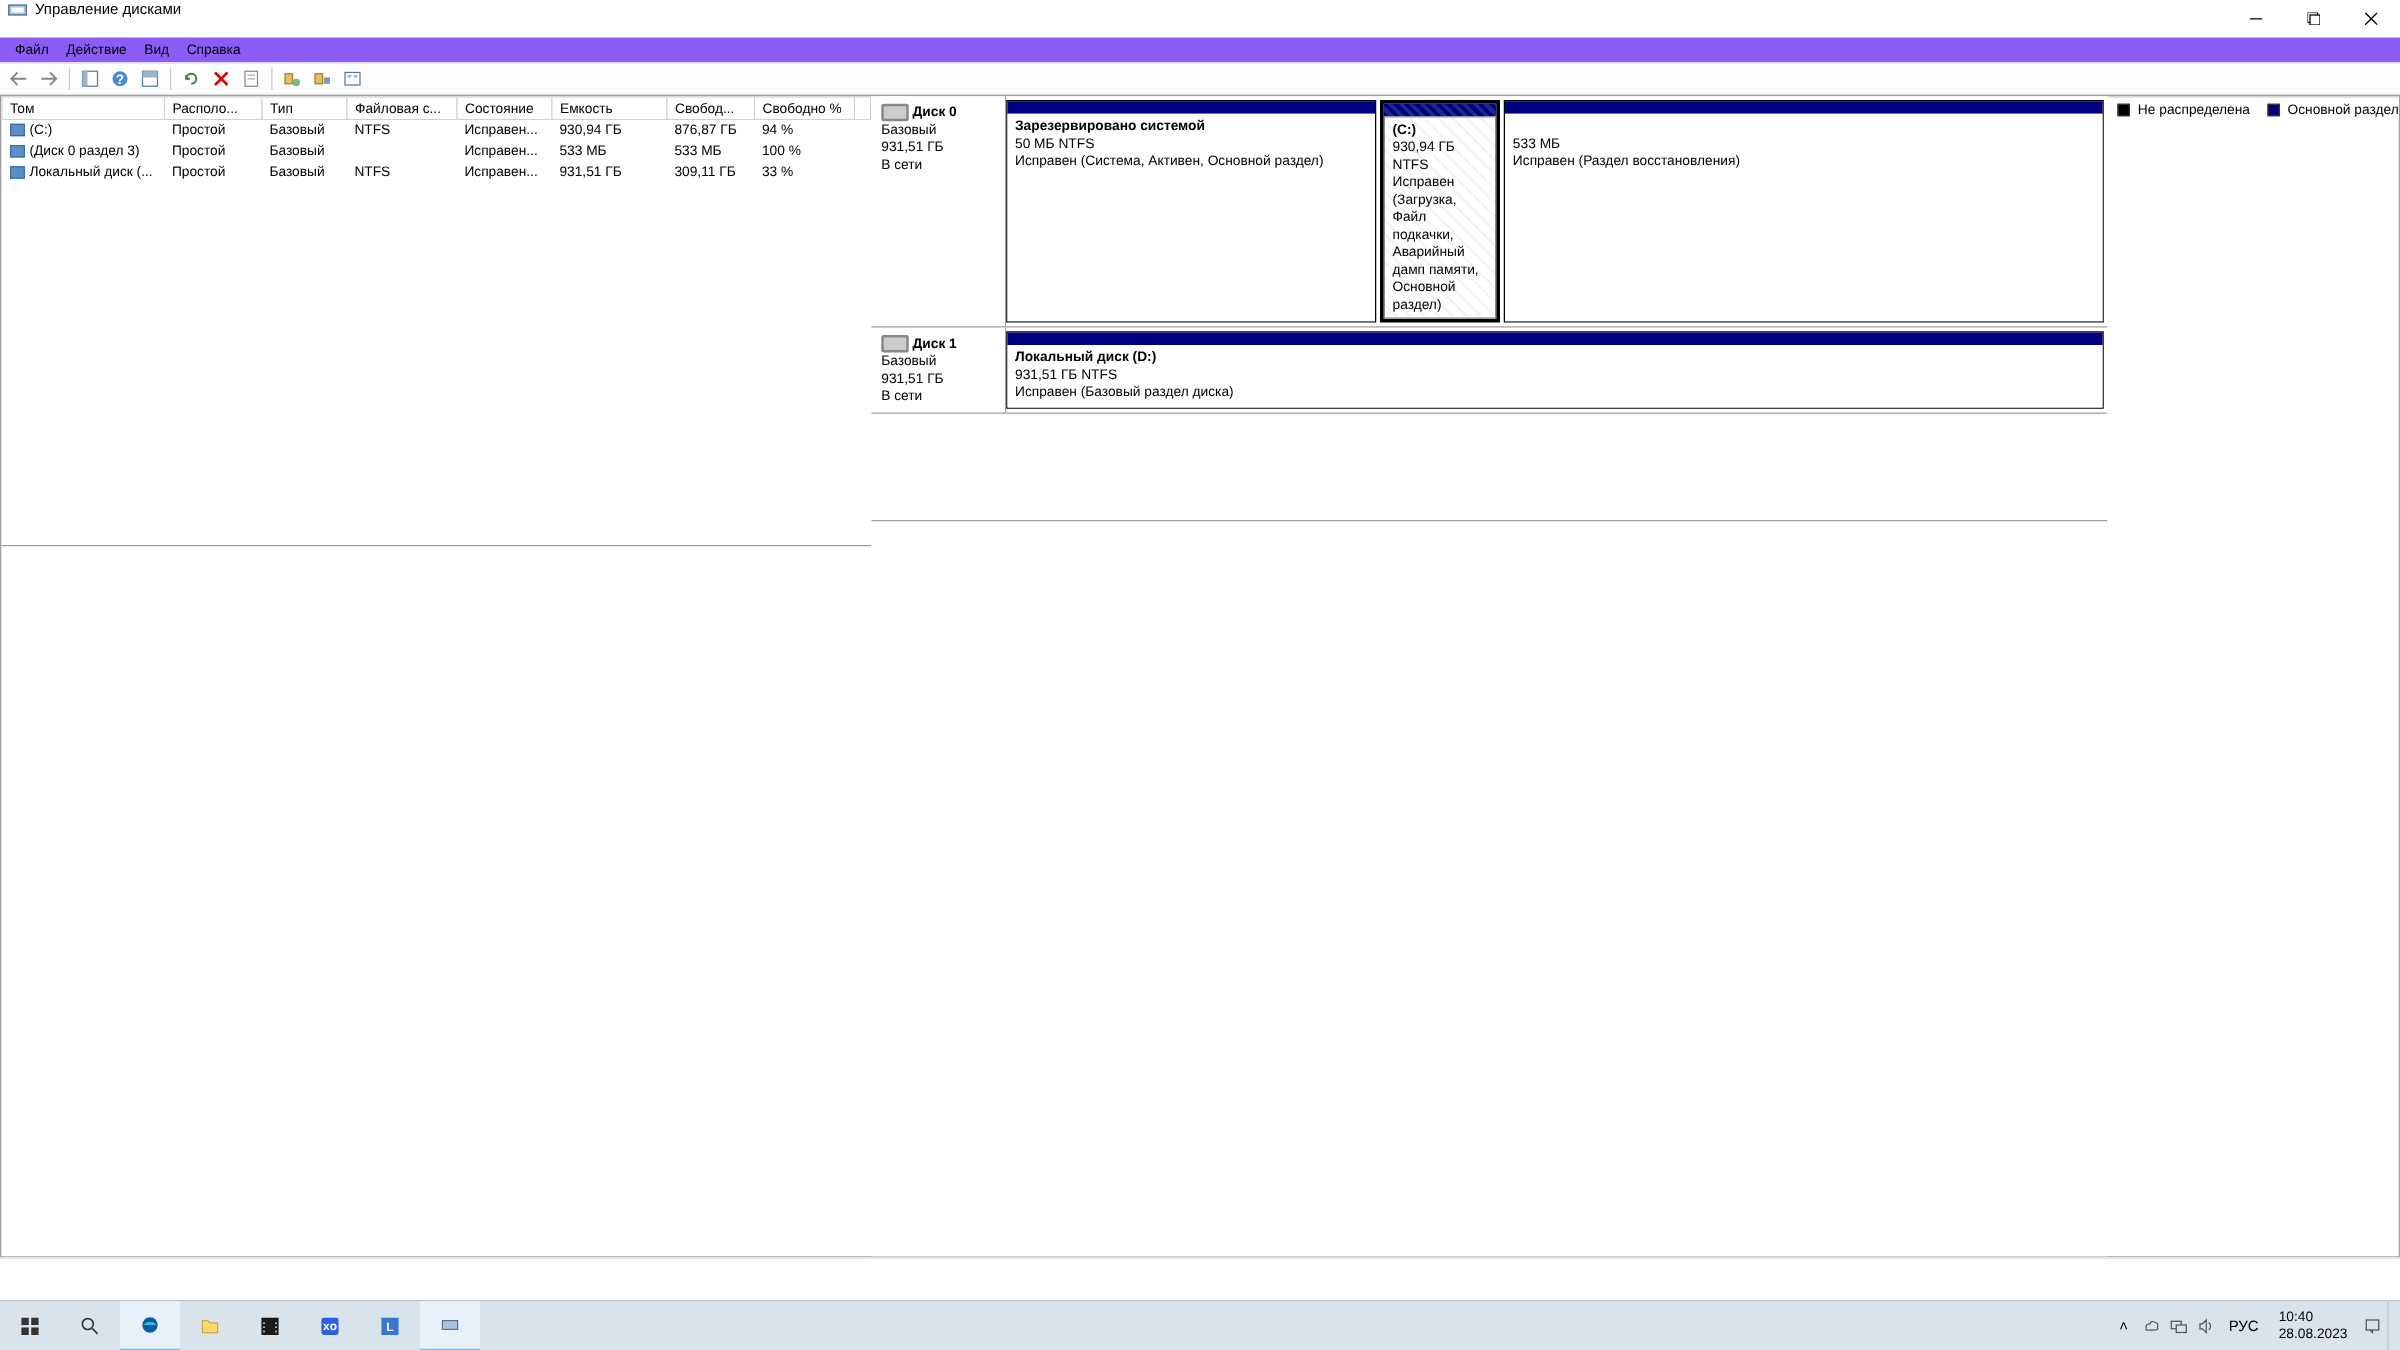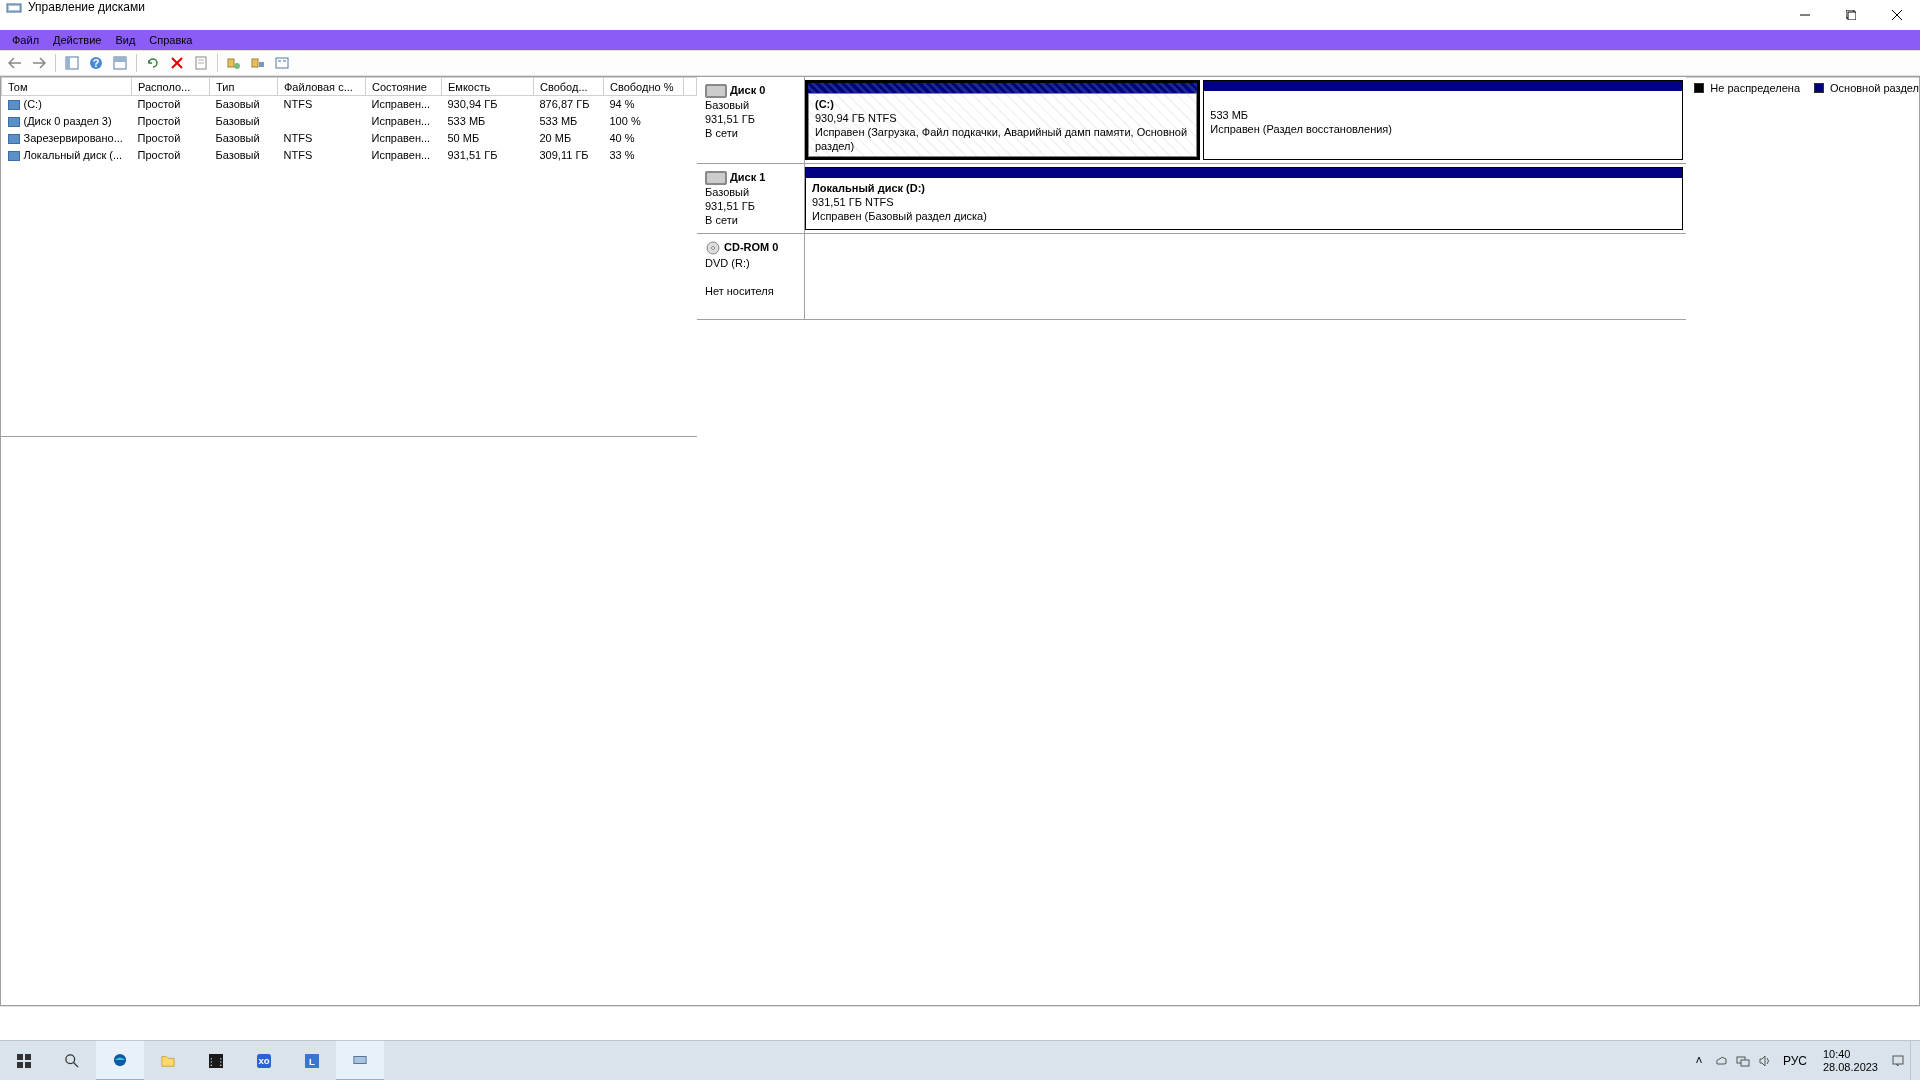--- a/index.html
+++ b/index.html
@@ -190,31 +190,20 @@
             <td>Простой</td>
             <td>Базовый</td>
             <td></td>
             <td>Исправен...</td>
             <td>533 МБ</td>
             <td>533 МБ</td>
             <td>100 %</td>
             <td></td>
           </tr>
           <tr>
-            <td><span class="vol-icon"></span>Зарезервировано...</td>
-            <td>Простой</td>
-            <td>Базовый</td>
-            <td>NTFS</td>
-            <td>Исправен...</td>
-            <td>50 МБ</td>
-            <td>20 МБ</td>
-            <td>40 %</td>
-            <td></td>
-          </tr>
-          <tr>
             <td><span class="vol-icon"></span>Локальный диск (...</td>
             <td>Простой</td>
             <td>Базовый</td>
             <td>NTFS</td>
             <td>Исправен...</td>
             <td>931,51 ГБ</td>
             <td>309,11 ГБ</td>
             <td>33 %</td>
             <td></td>
           </tr>
@@ -225,20 +214,28 @@
   <div class="disk-panel">
 
     <div class="disk-row">
       <div class="disk-info">
         <span class="disk-icon"></span><b>Диск 0</b><br>
         <span>Базовый</span><br>
         <span>931,51 ГБ</span><br>
         <span>В сети</span>
       </div>
       <div class="partitions">
+        <div class="partition" style="flex:0 0 296px">
+          <div class="part-header"></div>
+          <div class="part-body">
+            <b>Зарезервировано системой</b><br>
+            <span>50 МБ NTFS</span><br>
+            <span>Исправен (Система, Активен, Основной раздел)</span>
+          </div>
+        </div>
         <div class="partition" style="flex:1;border:3px solid #000;position:relative">
           <div class="part-header hatched"></div>
           <div class="part-body hatched" style="border:1px solid #888">
             <b>(C:)</b><br>
             <span>930,94 ГБ NTFS</span><br>
             <span>Исправен (Загрузка, Файл подкачки, Аварийный дамп памяти, Основной раздел)</span>
           </div>
         </div>
         <div class="partition" style="flex:0 0 480px">
           <div class="part-header"></div>
@@ -264,28 +261,20 @@
           <div class="part-body">
             <b>Локальный диск  (D:)</b><br>
             <span>931,51 ГБ NTFS</span><br>
             <span>Исправен (Базовый раздел диска)</span>
           </div>
         </div>
       </div>
     </div>
 
     <div class="disk-row" style="min-height:86px">
-      <div class="disk-info">
-        <span style="display:inline-block;width:16px;height:16px;vertical-align:middle;margin-right:3px"><svg viewBox="0 0 16 16">
-              <circle cx="8" cy="8" r="6" fill="#ddd" stroke="#888"></circle>
-              <circle cx="8" cy="8" r="1.5" fill="#fff" stroke="#888"></circle>
-            </svg></span><b>CD-ROM 0</b><br>
-        <span>DVD (R:)</span><br><br>
-        <span>Нет носителя</span>
-      </div>
       <div class="partitions"></div>
     </div>
 
     <div style="height:120px"></div>
   </div>
 
   <div class="legend">
     <span class="legend-box" style="background:#000"></span>
     <span>Не распределена</span>
     <span class="legend-box" style="background:#000080;margin-left:8px"></span>

